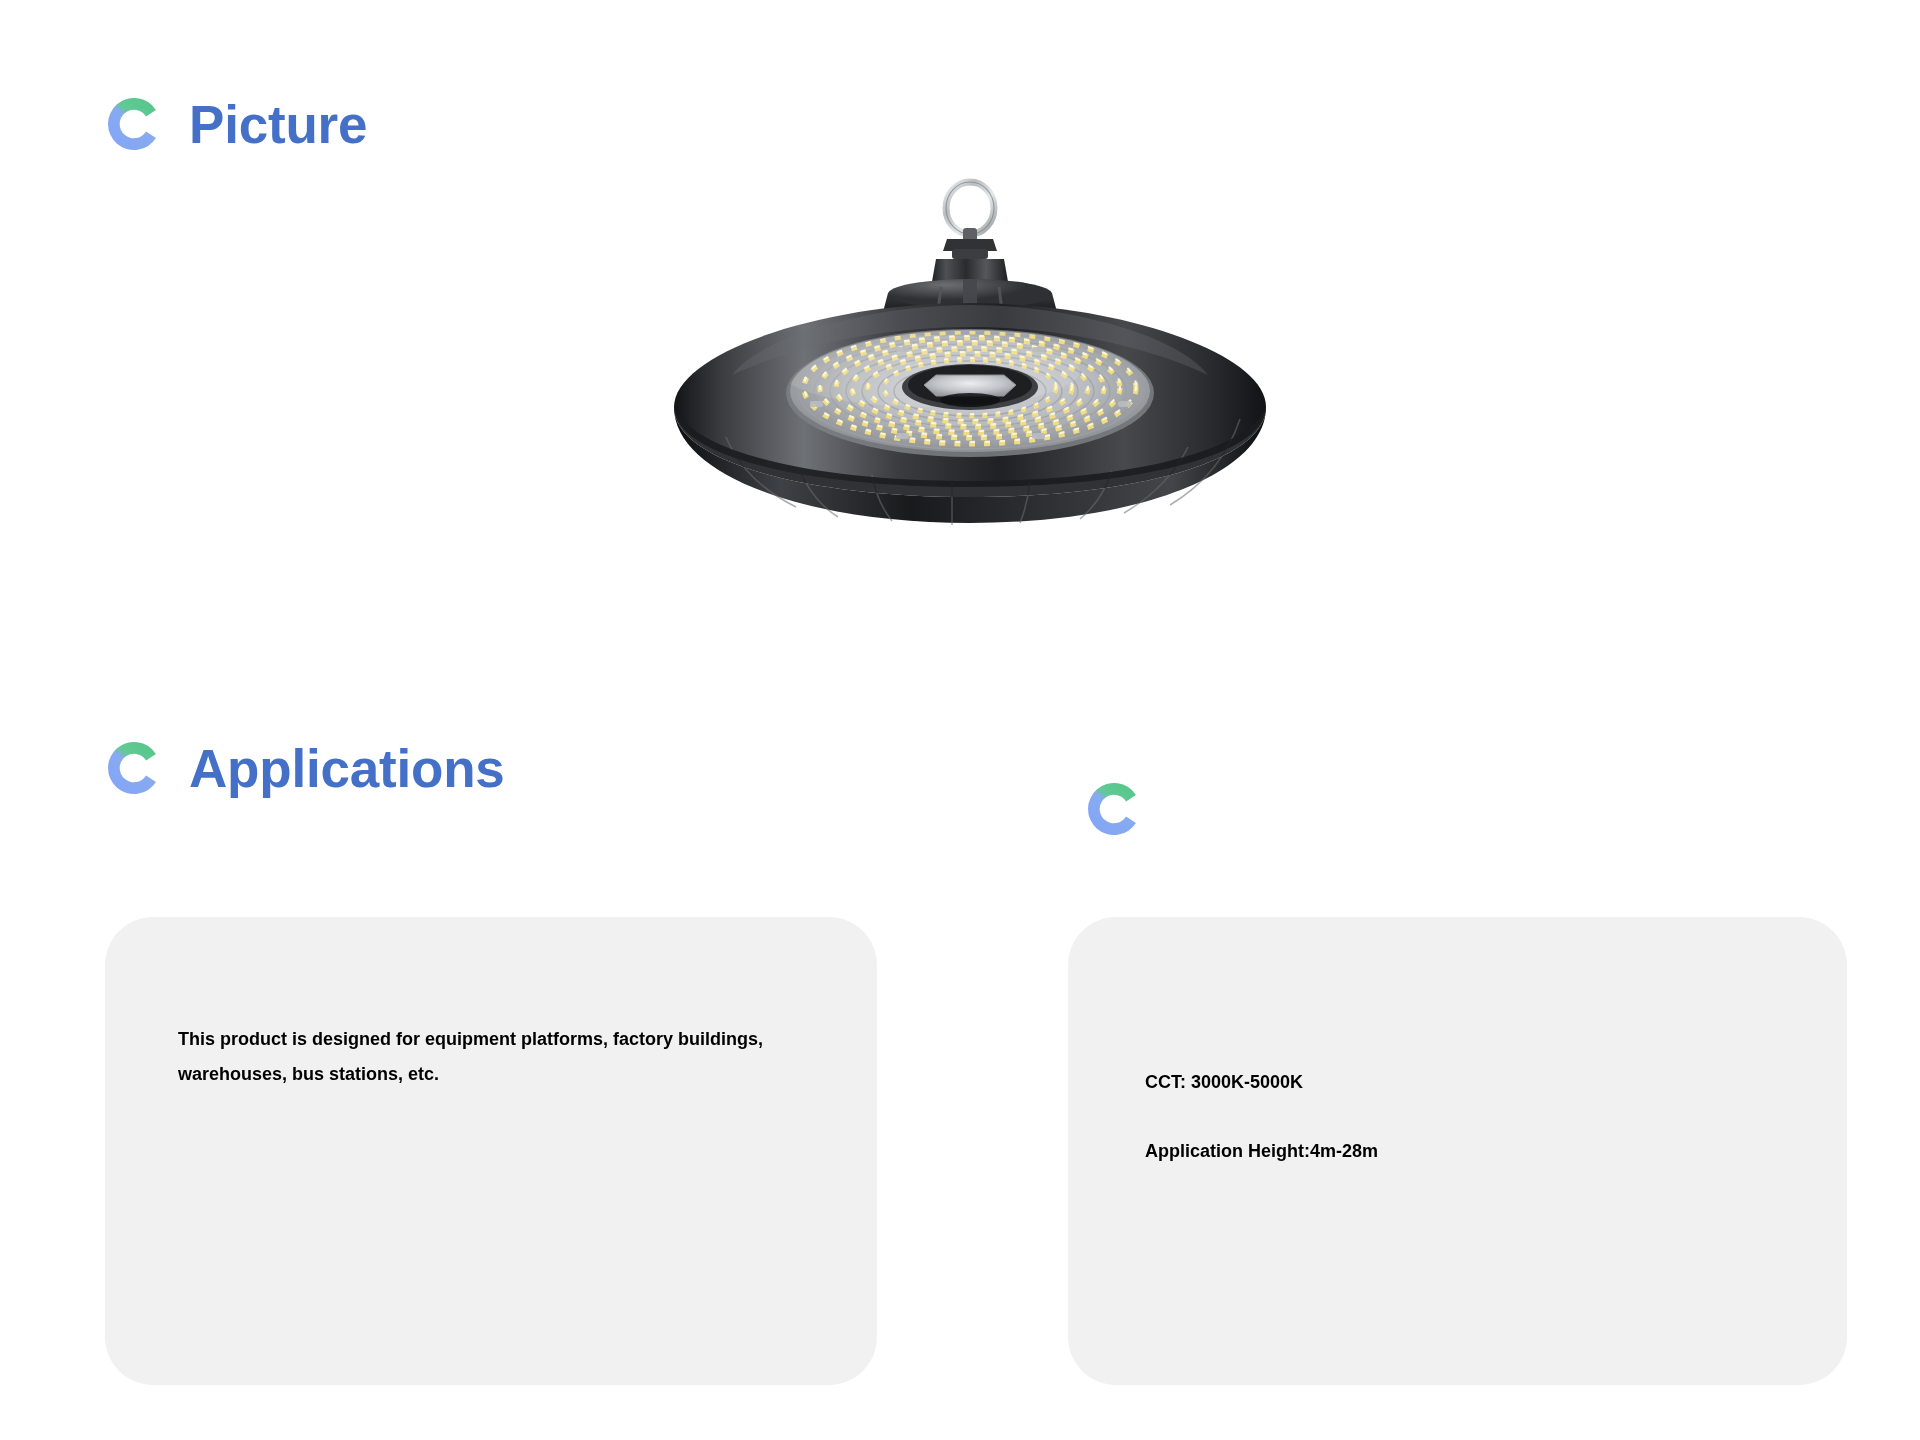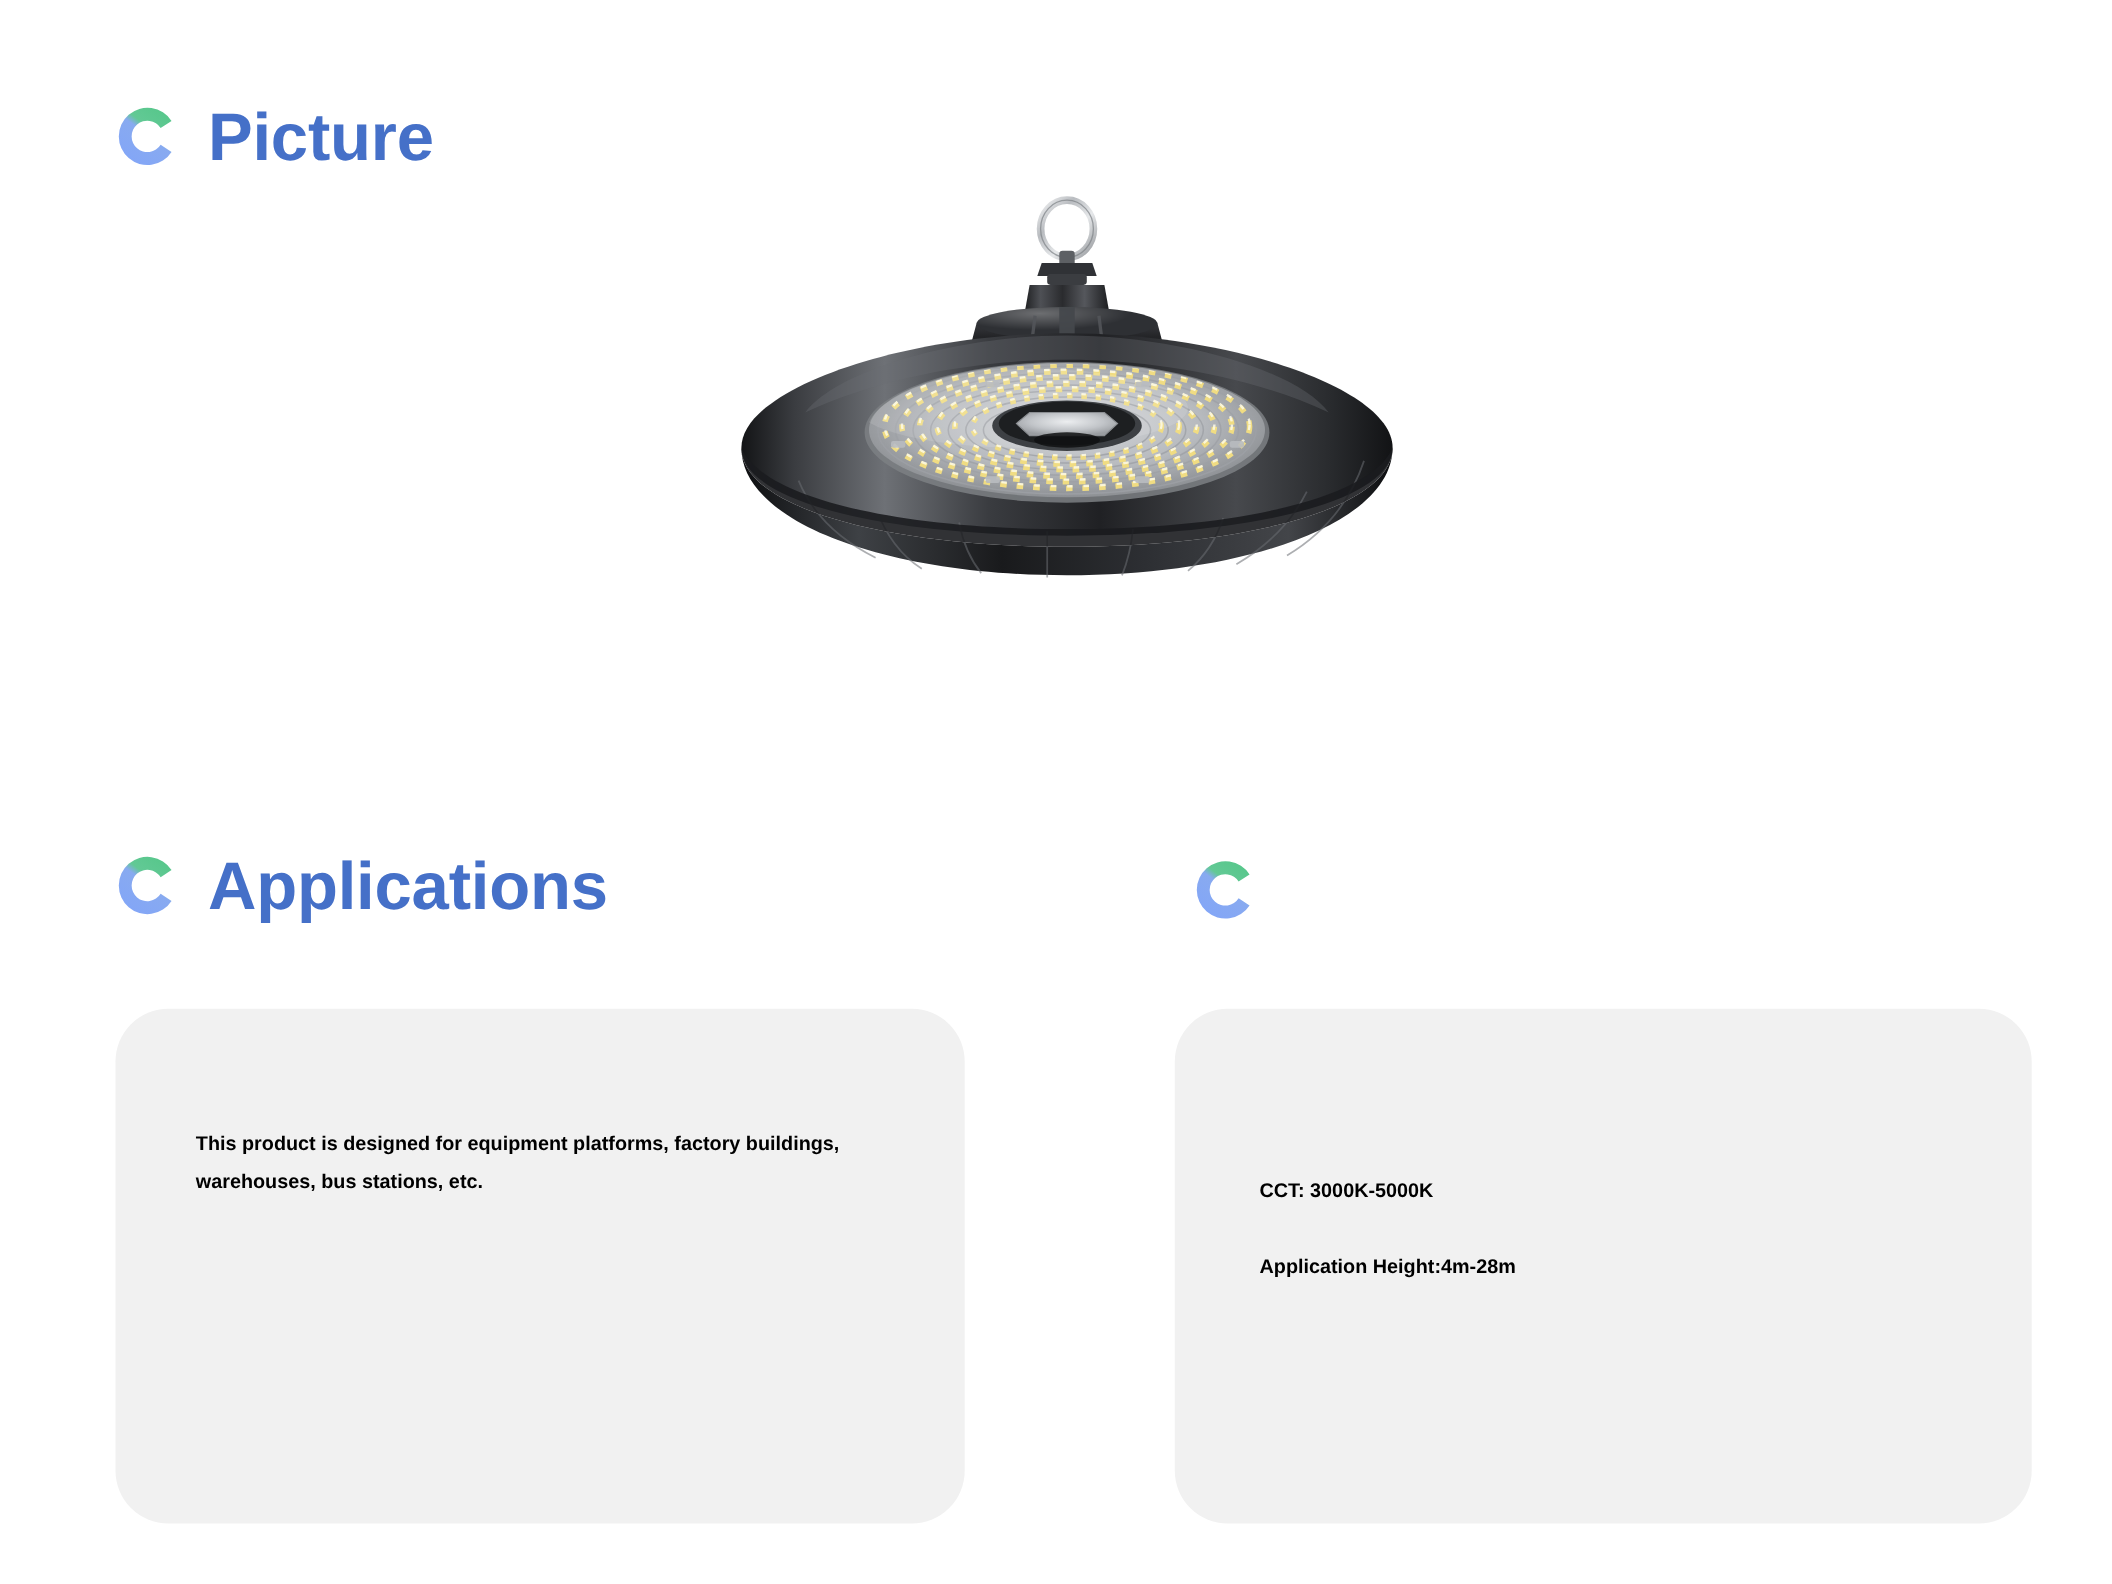--- a/index.html
+++ b/index.html
@@ -24,30 +24,30 @@
     align-items: center;
     gap: 24px;
   }
   .brand-mark {
     width: 62px;
     height: 62px;
     flex: 0 0 62px;
     display: block;
   }
   .section-title {
-    font-size: 61px;
+    font-size: 53px;
     font-weight: bold;
     color: #4570c8;
     letter-spacing: -0.2px;
     line-height: 1;
     white-space: nowrap;
   }
 
   #header-picture        { left: 103px; top: 93px; }
-  #header-applications   { left: 103px; top: 774px; }
+  #header-applications   { left: 103px; top: 737px; }
   #header-specifications { left: 1083px; top: 778px; }
 
   
   .picture-stage {
     position: absolute;
     left: 600px;
     top: 175px;
     width: 740px;
     height: 400px;
   }

